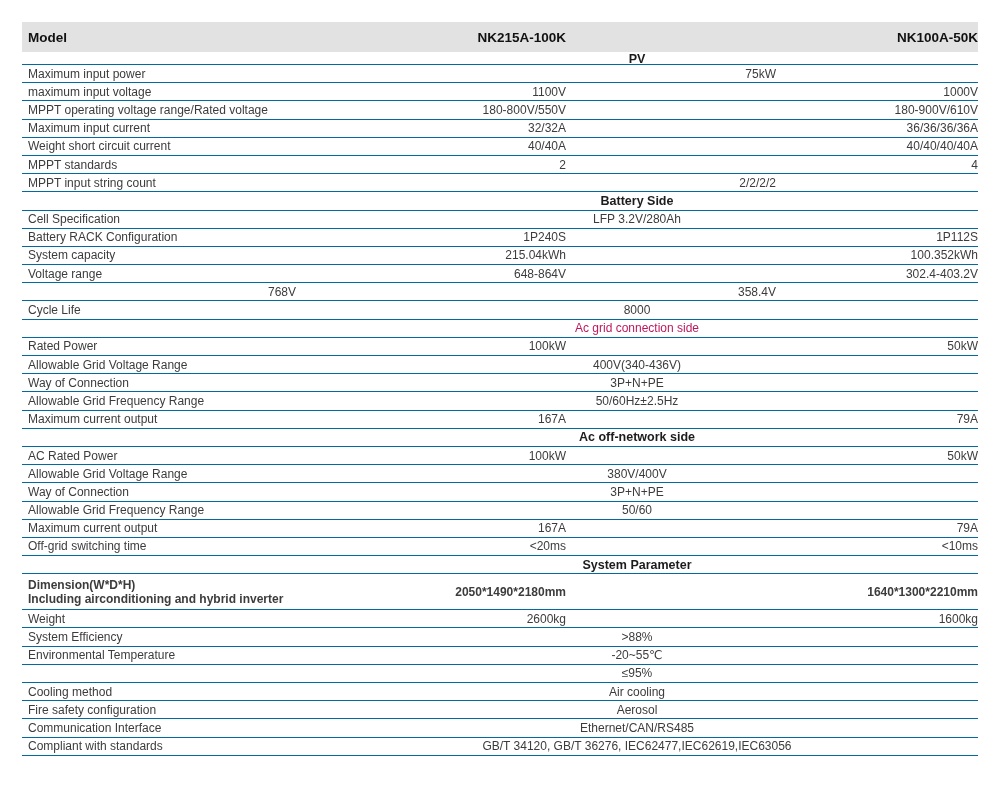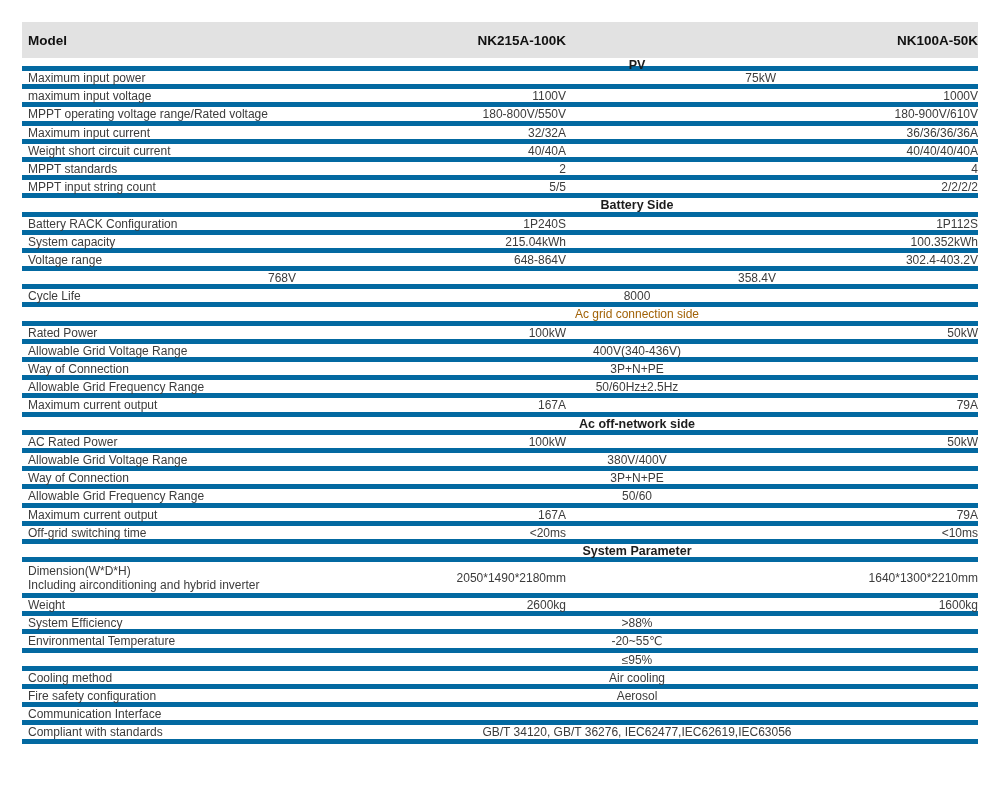--- a/index.html
+++ b/index.html
@@ -13,51 +13,51 @@
   .spec-table { position: absolute; left: 22px; top: 22px; width: 956px; }
 
   .grid-row {
     display: grid;
     grid-template-columns: 274px 270px 210px 202px;
     align-items: center;
     box-sizing: border-box;
   }
 
   .header-row {
-    height: 36px;
+    height: 30px;
     background: #e2e2e2;
     font-weight: bold;
     font-size: 13.5px;
     color: #111111;
   }
   .header-row .cell-label { padding-left: 6px; }
 
   .row {
     height: 18.2px;
-    border-bottom: 5px solid #0369a1;
+    border-bottom: 1px solid #0369a1;
     font-size: 12px;
     color: #3c3c3c;
   }
   .row.compact { height: 13px; }
-  .row.tall { height: 36px; }
+  .row.tall { height: 36px; font-weight: bold; }
 
   .cell-label { padding-left: 6px; white-space: nowrap; overflow: hidden; }
   .cell-label .lbl-line { line-height: 14px; }
   .cell-value { text-align: right; white-space: nowrap; }
   .cell-shared { grid-column: 2 / 5; text-align: center; white-space: nowrap; }
 
   .section-row .cell-shared {
     font-weight: bold;
     font-size: 12.5px;
     color: #1c1c1c;
   }
   .section-row.nobold .cell-shared {
     font-weight: normal;
     font-size: 12px;
-    color: #a16207;
+    color: #be185d;
   }
 </style>
 </head>
 <body>
 
 <div class="page">
   <div class="spec-table">
     <div class="grid-row header-row">
       <div class="cell-label">Model</div>
       <div class="cell-value">NK215A-100K</div>
@@ -99,27 +99,30 @@
           <div class="cell-value">40/40/40/40A</div>
         </div>
         <div class="grid-row row">
           <div class="cell-label">MPPT standards</div>
           <div class="cell-value">2</div>
           <div class="cell-value"></div>
           <div class="cell-value">4</div>
         </div>
         <div class="grid-row row">
           <div class="cell-label">MPPT input string count</div>
-          <div class="cell-value">5/5</div>
           <div class="cell-value"></div>
           <div class="cell-value">2/2/2/2</div>
         </div>
         <div class="grid-row row section-row">
           <div class="cell-label"></div>
           <div class="cell-shared">Battery Side</div>
+        </div>
+        <div class="grid-row row">
+          <div class="cell-label">Cell Specification</div>
+          <div class="cell-shared">LFP 3.2V/280Ah</div>
         </div>
         <div class="grid-row row">
           <div class="cell-label">Battery RACK Configuration</div>
           <div class="cell-value">1P240S</div>
           <div class="cell-value"></div>
           <div class="cell-value">1P112S</div>
         </div>
         <div class="grid-row row">
           <div class="cell-label">System capacity</div>
           <div class="cell-value">215.04kWh</div>
@@ -236,20 +239,21 @@
         <div class="grid-row row">
           <div class="cell-label">Cooling method</div>
           <div class="cell-shared">Air cooling</div>
         </div>
         <div class="grid-row row">
           <div class="cell-label">Fire safety configuration</div>
           <div class="cell-shared">Aerosol</div>
         </div>
         <div class="grid-row row">
           <div class="cell-label">Communication Interface</div>
+          <div class="cell-shared">Ethernet/CAN/RS485</div>
         </div>
         <div class="grid-row row">
           <div class="cell-label">Compliant with standards</div>
           <div class="cell-shared">GB/T 34120, GB/T 36276, IEC62477,IEC62619,IEC63056</div>
         </div>
       </div>
   </div>
 </div>
 
 </body></html>

